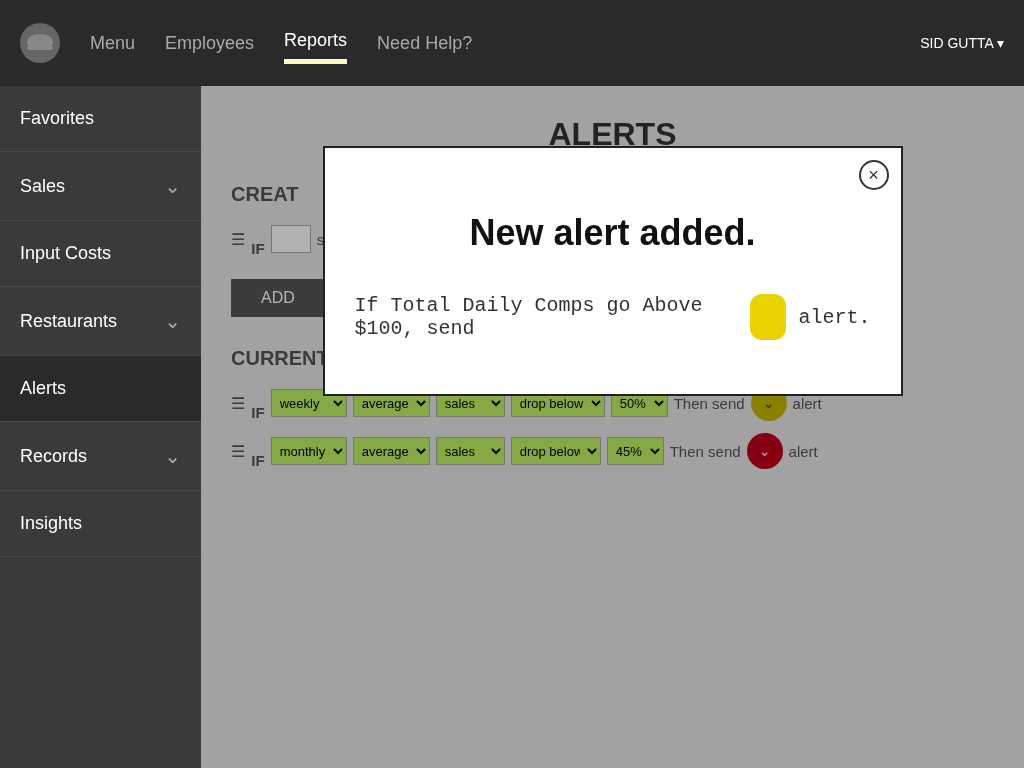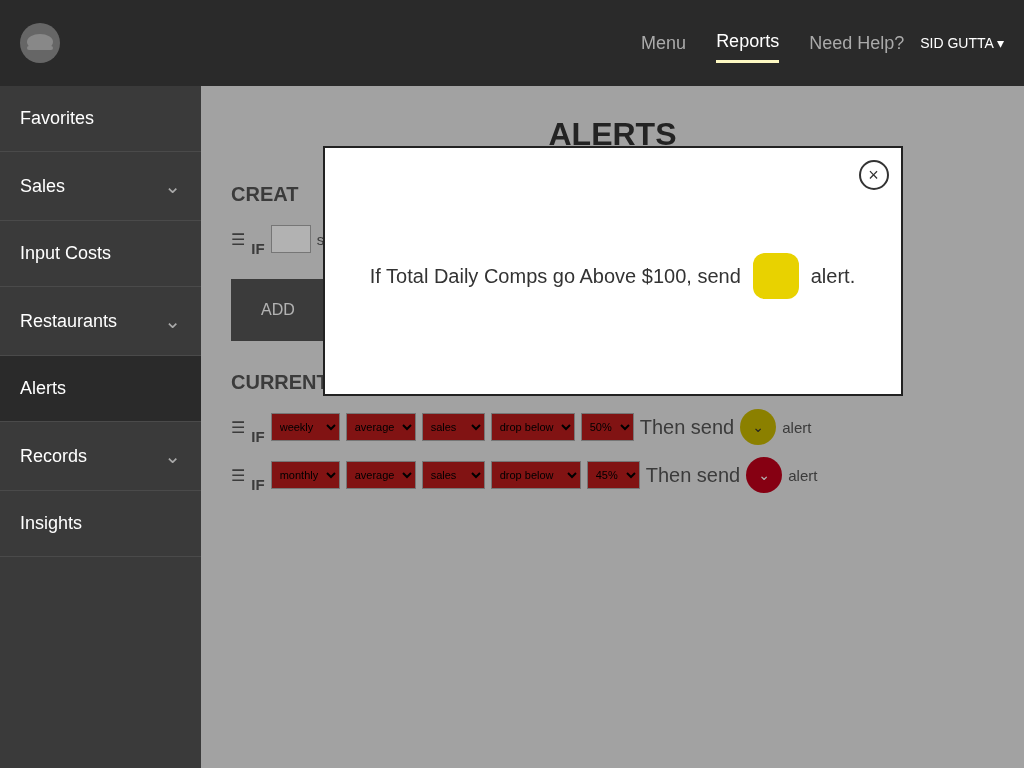--- a/index.html
+++ b/index.html
@@ -14,31 +14,31 @@
       padding: 0 20px;
       position: relative;
     }
     .nav-logo {
       width: 40px; height: 40px;
       background: #666;
       border-radius: 50%;
       display: flex; align-items: center; justify-content: center;
       margin-right: 30px;
     }
-    .nav-links { display: flex; align-items: center; gap: 30px; flex: 1; justify-content: flex-end; }
+    .nav-links { display: flex; align-items: center; gap: 30px; flex: 1; }
     .nav-link {
       color: #aaa;
       font-size: 18px;
       cursor: pointer;
       text-decoration: none;
       padding: 8px 0;
     }
     .nav-link.active {
       color: #fff;
-      border-bottom: 3px solid #fef9c3;
+      border-bottom: 5px solid #fef9c3;
     }
     .nav-user { color: #fff; font-size: 14px; margin-left: 16px; }
     .nav-user::after { content: ' ▾'; }
 
     
     .layout { display: flex; height: calc(768px - 86px); }
 
     
     .sidebar {
       width: 201px;
@@ -92,28 +92,28 @@
     .if-label { font-size: 15px; color: #555; font-weight: bold; margin-top: 19px; }
     .text-box {
       border: 1px solid #aaa;
       background: #fff;
       width: 40px;
       height: 28px;
       font-size: 14px;
       padding: 2px 4px;
     }
     .send-label { font-size: 15px; color: #555; }
-    .then-send-label { font-size: 20px; color: #555; }
+    .then-send-label { font-size: 15px; color: #555; }
     .alert-label { font-size: 15px; color: #555; }
 
     .add-btn {
       background: #555;
       color: #fff;
       border: none;
-      padding: 22px 30px;
+      padding: 10px 30px;
       font-size: 16px;
       cursor: pointer;
       margin-top: 10px;
     }
 
     
     .section-current { margin-top: 30px; }
 
     
     .modal-overlay {
@@ -156,20 +156,21 @@
       color: #111;
       margin-bottom: 40px;
       text-align: center;
     }
     .modal-body {
       font-size: 20px;
       color: #333;
       display: flex;
       align-items: center;
       gap: 12px;
+      font-family: Liberation Mono, monospace;
     }
     .modal-alert-circle {
       width: 46px; height: 46px;
       border-radius: 12px;
       background: #e8d200;
       display: inline-block;
     }
 
     
     .chevron-btn {
@@ -182,22 +183,22 @@
       align-items: center;
       justify-content: center;
       cursor: pointer;
       font-size: 14px;
       color: #333;
     }
     .chevron-btn.red-btn { background: #c0001a; color: #fff; }
 
     select {
       border: 1px solid #aaa;
-      background: #b91c1c;
-      font-size: 11px;
+      background: #bef264;
+      font-size: 13px;
       padding: 3px 4px;
       height: 28px;
       cursor: pointer;
     }
 
     .create-section { margin-bottom: 10px; }
 
     
     .logo-svg { width: 38px; height: 38px; }
   </style>
@@ -206,20 +207,21 @@
 
 <div class="top-nav">
   <div class="nav-logo">
     <svg class="logo-svg" viewBox="0 0 38 38">
       <ellipse cx="19" cy="18" rx="13" ry="8" fill="#888"></ellipse>
       <rect x="6" y="22" width="26" height="4" rx="2" fill="#888"></rect>
     </svg>
   </div>
   <div class="nav-links">
     <a class="nav-link">Menu</a>
+    <a class="nav-link">Employees</a>
     <a class="nav-link active">Reports</a>
     <a class="nav-link">Need Help?</a>
   </div>
   <span class="nav-user">SID GUTTA</span>
 </div>
 
 <div class="layout">
 
   <div class="sidebar">
     <div class="sidebar-item">
@@ -328,20 +330,21 @@
         <span class="then-send-label">Then send</span>
         <button class="chevron-btn red-btn">⌄</button>
         <span class="alert-label">alert</span>
       </div>
     </div>
 
     
     <div class="modal-overlay">
       <div class="modal">
         <button class="modal-close">×</button>
+        <div class="modal-title">New alert added.</div>
         <div class="modal-body">
           <span>If Total Daily Comps go Above $100, send</span>
           <div class="modal-alert-circle"></div>
           <span>alert.</span>
         </div>
       </div>
     </div>
 
   </div>
 </div>

